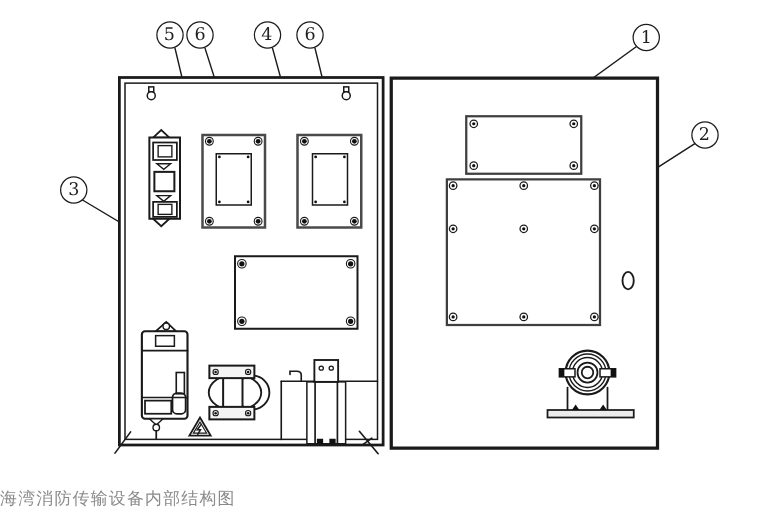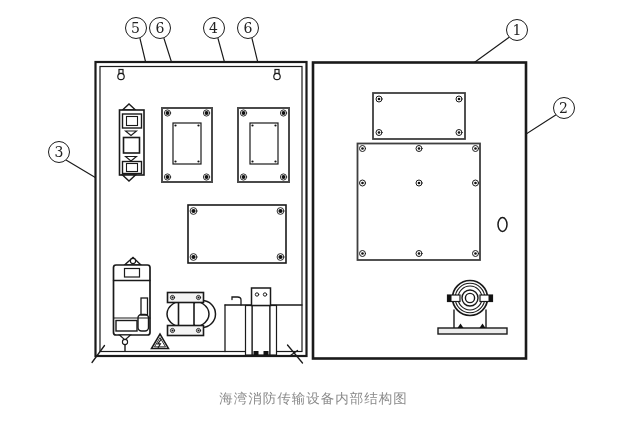--- a/index.html
+++ b/index.html
@@ -8,21 +8,21 @@
     font-family:"Liberation Sans", sans-serif;
   }
   .stage svg{position:absolute;left:0;top:0;}
   .callout{
     position:absolute;box-sizing:border-box;width:22px;height:22px;
     border:1.4px solid #1c1c1c;border-radius:50%;background:#ffffff;
     display:flex;align-items:center;justify-content:center;
     font-family:"DejaVu Serif", serif;font-size:14px;line-height:1;color:#222;
   }
   .caption{
-    position:absolute;left:0;top:390px;width:627px;text-align:center;
+    position:absolute;left:0;top:390px;width:627px;text-align:left;
     font-size:13.5px;letter-spacing:1px;color:#8a8a8a;
     font-family:"Liberation Sans", sans-serif;
   }
 </style>
 </head>
 <body>
 
 <div class="stage">
 
 <svg width="627" height="424" viewBox="0 0 627 424" fill="none" stroke="#1a1a1a" stroke-linecap="round">

